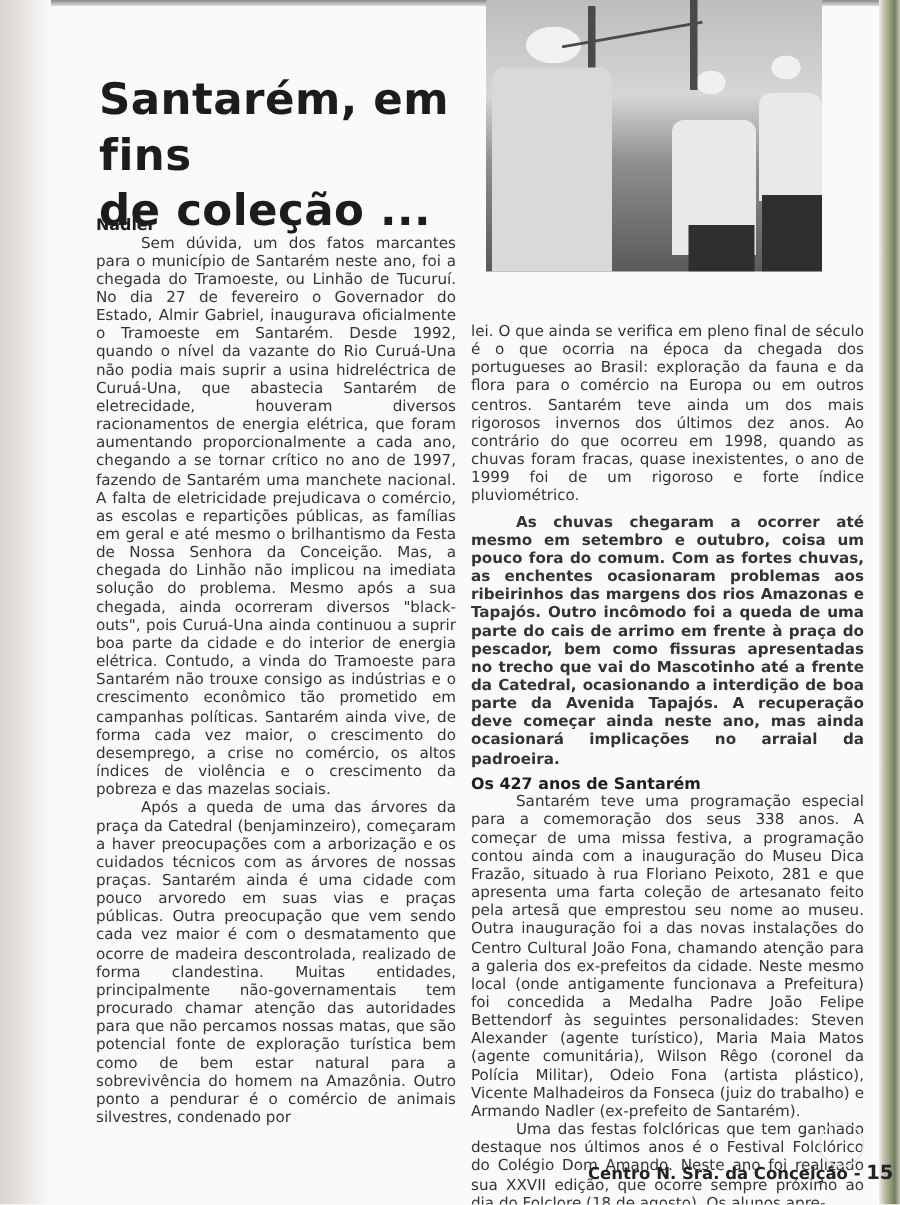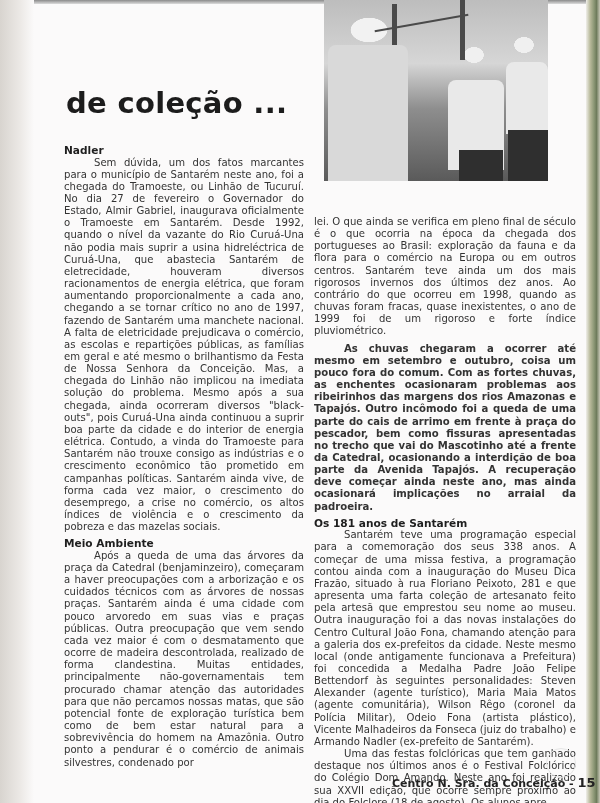--- a/index.html
+++ b/index.html
@@ -44,46 +44,45 @@
   .seal { position:absolute; left:546px; top:748px; width:28px; height:28px; border-radius:50%; border:1px solid #e6e6e6; }
 </style>
 </head>
 <body>
 
 <div class="scan-top"></div>
 <div class="scan-left"></div>
 <div class="scan-right"></div>
 
 <h1 class="title" style="margin:0">
-  <br>
+  <span>Santarém, em fins</span><br>
   <span>de coleção ...</span>
 </h1>
 
 <div class="photo" title="Três homens com capacetes de segurança em uma subestação elétrica">
   <div class="pole" style="left:68px;top:4px;width:5px;height:110px;"></div>
   <div class="pole" style="left:136px;top:0;width:5px;height:60px;"></div>
   <div class="pole" style="left:50px;top:22px;width:95px;height:2px;transform:rotate(-10deg);"></div>
   <div class="person" style="left:4px;top:45px;width:80px;height:140px;background:#d9d9d9;"></div>
   <div class="person" style="left:124px;top:80px;width:56px;height:90px;"></div>
   <div class="dark" style="left:135px;top:150px;width:44px;height:31px;"></div>
   <div class="person" style="left:182px;top:62px;width:42px;height:72px;"></div>
   <div class="dark" style="left:184px;top:130px;width:40px;height:51px;"></div>
 </div>
 
 <div class="col col-left">
   <h3>Nadler</h3>
   <p>Sem dúvida, um dos fatos marcantes para o município de Santarém neste ano, foi a chegada do Tramoeste, ou Linhão de Tucuruí. No dia 27 de fevereiro o Governador do Estado, Almir Gabriel, inaugurava oficialmente o Tramoeste em Santarém. Desde 1992, quando o nível da vazante do Rio Curuá-Una não podia mais suprir a usina hidreléctrica de Curuá-Una, que abastecia Santarém de eletrecidade, houveram diversos racionamentos de energia elétrica, que foram aumentando proporcionalmente a cada ano, chegando a se tornar crítico no ano de 1997, fazendo de Santarém uma manchete nacional. A falta de eletricidade prejudicava o comércio, as escolas e repartições públicas, as famílias em geral e até mesmo o brilhantismo da Festa de Nossa Senhora da Conceição. Mas, a chegada do Linhão não implicou na imediata solução do problema. Mesmo após a sua chegada, ainda ocorreram diversos "black-outs", pois Curuá-Una ainda continuou a suprir boa parte da cidade e do interior de energia elétrica. Contudo, a vinda do Tramoeste para Santarém não trouxe consigo as indústrias  e o crescimento econômico tão prometido em campanhas políticas. Santarém ainda vive, de forma cada vez maior, o crescimento do desemprego, a crise no comércio, os altos índices de violência e o crescimento da pobreza e das mazelas sociais.</p>
-  <h3>Meio Ambiente</h3>
   <p>Após a queda de uma das árvores da praça da Catedral (benjaminzeiro), começaram a haver preocupações com a arborização e os cuidados técnicos com as árvores de nossas praças. Santarém ainda é uma cidade com pouco arvoredo em suas vias e praças públicas. Outra preocupação que vem sendo cada vez maior é com o desmatamento que ocorre de madeira descontrolada, realizado de forma clandestina. Muitas entidades, principalmente não-governamentais tem procurado chamar atenção das autoridades para que não percamos nossas matas, que são potencial fonte de exploração turística bem como de bem estar natural para a sobrevivência do homem na Amazônia. Outro ponto a pendurar é o comércio de animais silvestres, condenado por</p>
 </div>
 
 <div class="col col-right">
   <p class="noindent">lei. O que ainda se verifica em pleno final de século é o que ocorria na época da chegada dos portugueses ao Brasil: exploração da fauna e da flora para o comércio na Europa ou em outros centros. Santarém teve ainda um dos mais rigorosos invernos dos últimos dez anos. Ao contrário do que ocorreu em 1998, quando as chuvas foram fracas, quase inexistentes, o ano de 1999 foi de um rigoroso e forte índice pluviométrico.</p>
   <p class="gap">As chuvas chegaram a ocorrer até mesmo em setembro e outubro, coisa um pouco fora do comum. Com as fortes chuvas, as enchentes ocasionaram problemas aos ribeirinhos das margens dos rios Amazonas e Tapajós. Outro incômodo foi a queda de uma parte do cais de arrimo em frente à praça do pescador, bem como fissuras apresentadas no trecho que vai do Mascotinho até a frente da Catedral, ocasionando a interdição de boa parte da Avenida Tapajós. A recuperação deve começar ainda neste ano, mas ainda ocasionará implicações no arraial da padroeira.</p>
-  <h3>Os 181 anos de Santarém</h3>
+  <h3>Os 427 anos de Santarém</h3>
   <p>Santarém teve uma programação especial para a comemoração dos seus 338 anos. A começar de uma missa festiva, a programação contou ainda com a inauguração do Museu Dica Frazão, situado à rua Floriano Peixoto, 281 e que apresenta uma farta coleção de artesanato feito pela artesã que emprestou seu nome ao museu. Outra inauguração foi a das novas instalações do Centro Cultural João Fona, chamando atenção para a galeria dos ex-prefeitos da cidade. Neste mesmo local (onde antigamente funcionava a Prefeitura) foi concedida a Medalha Padre João Felipe Bettendorf às seguintes personalidades: Steven Alexander  (agente turístico), Maria Maia Matos (agente comunitária), Wilson Rêgo (coronel da Polícia Militar), Odeio Fona (artista plástico), Vicente Malhadeiros da Fonseca (juiz do trabalho) e Armando Nadler (ex-prefeito de Santarém).</p>
   <p>Uma das festas folclóricas que tem ganhado destaque nos últimos anos é o Festival Folclórico do Colégio Dom Amando. Neste ano foi realizado sua XXVII edição, que ocorre sempre próximo ao dia do Folclore (18 de agosto). Os alunos apre-</p>
 </div>
 
 <div class="seal"></div>
 
 <div class="footer">
   <span>Centro N. Sra. da Conceição - </span><span class="num">15</span>
 </div>
 

